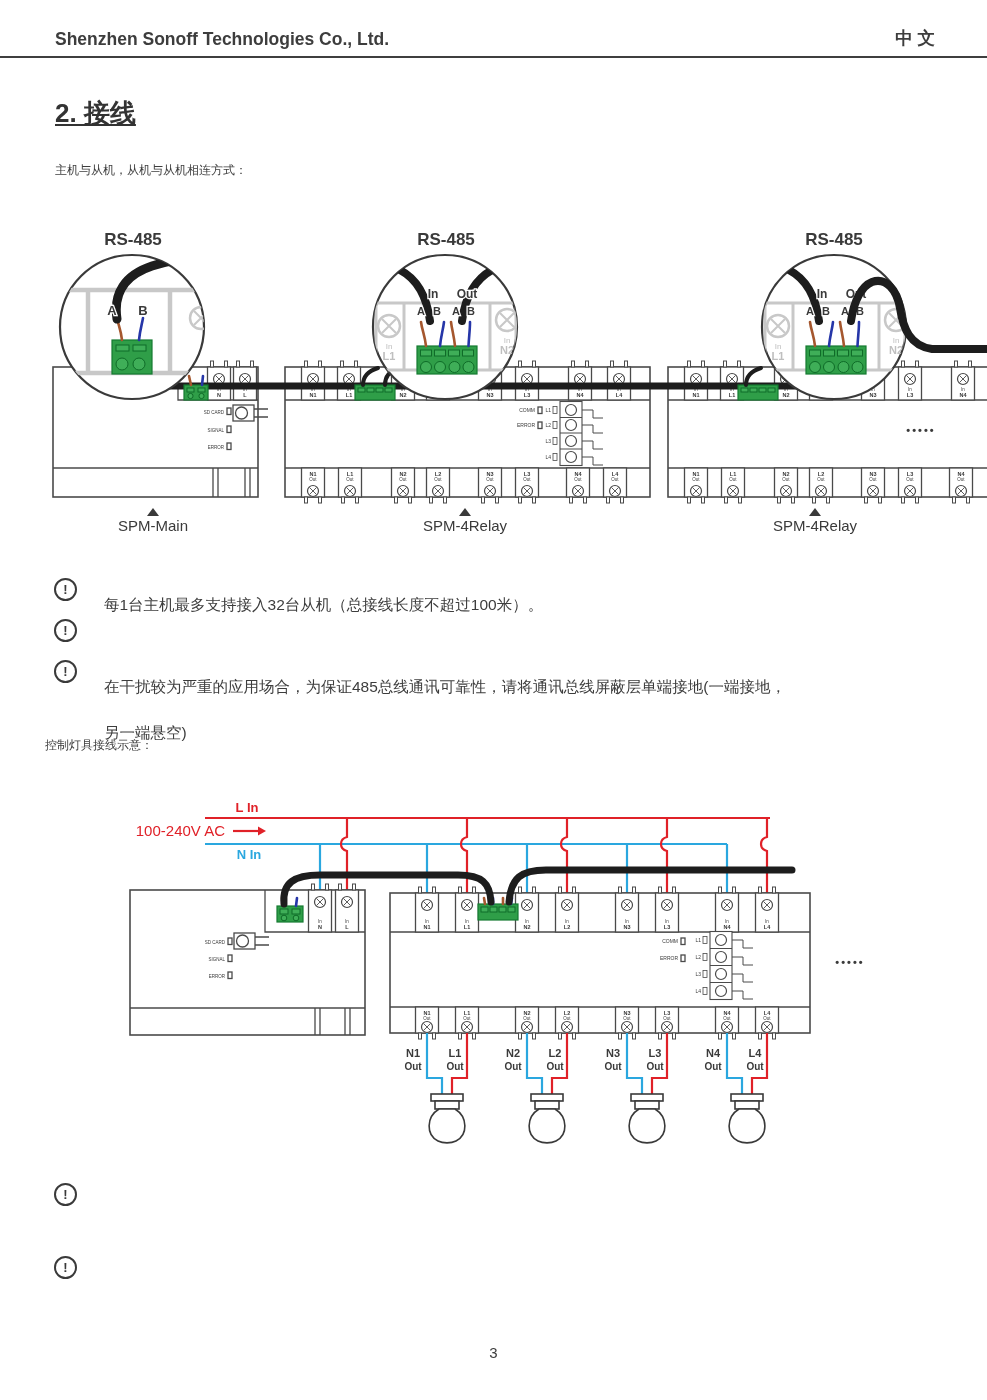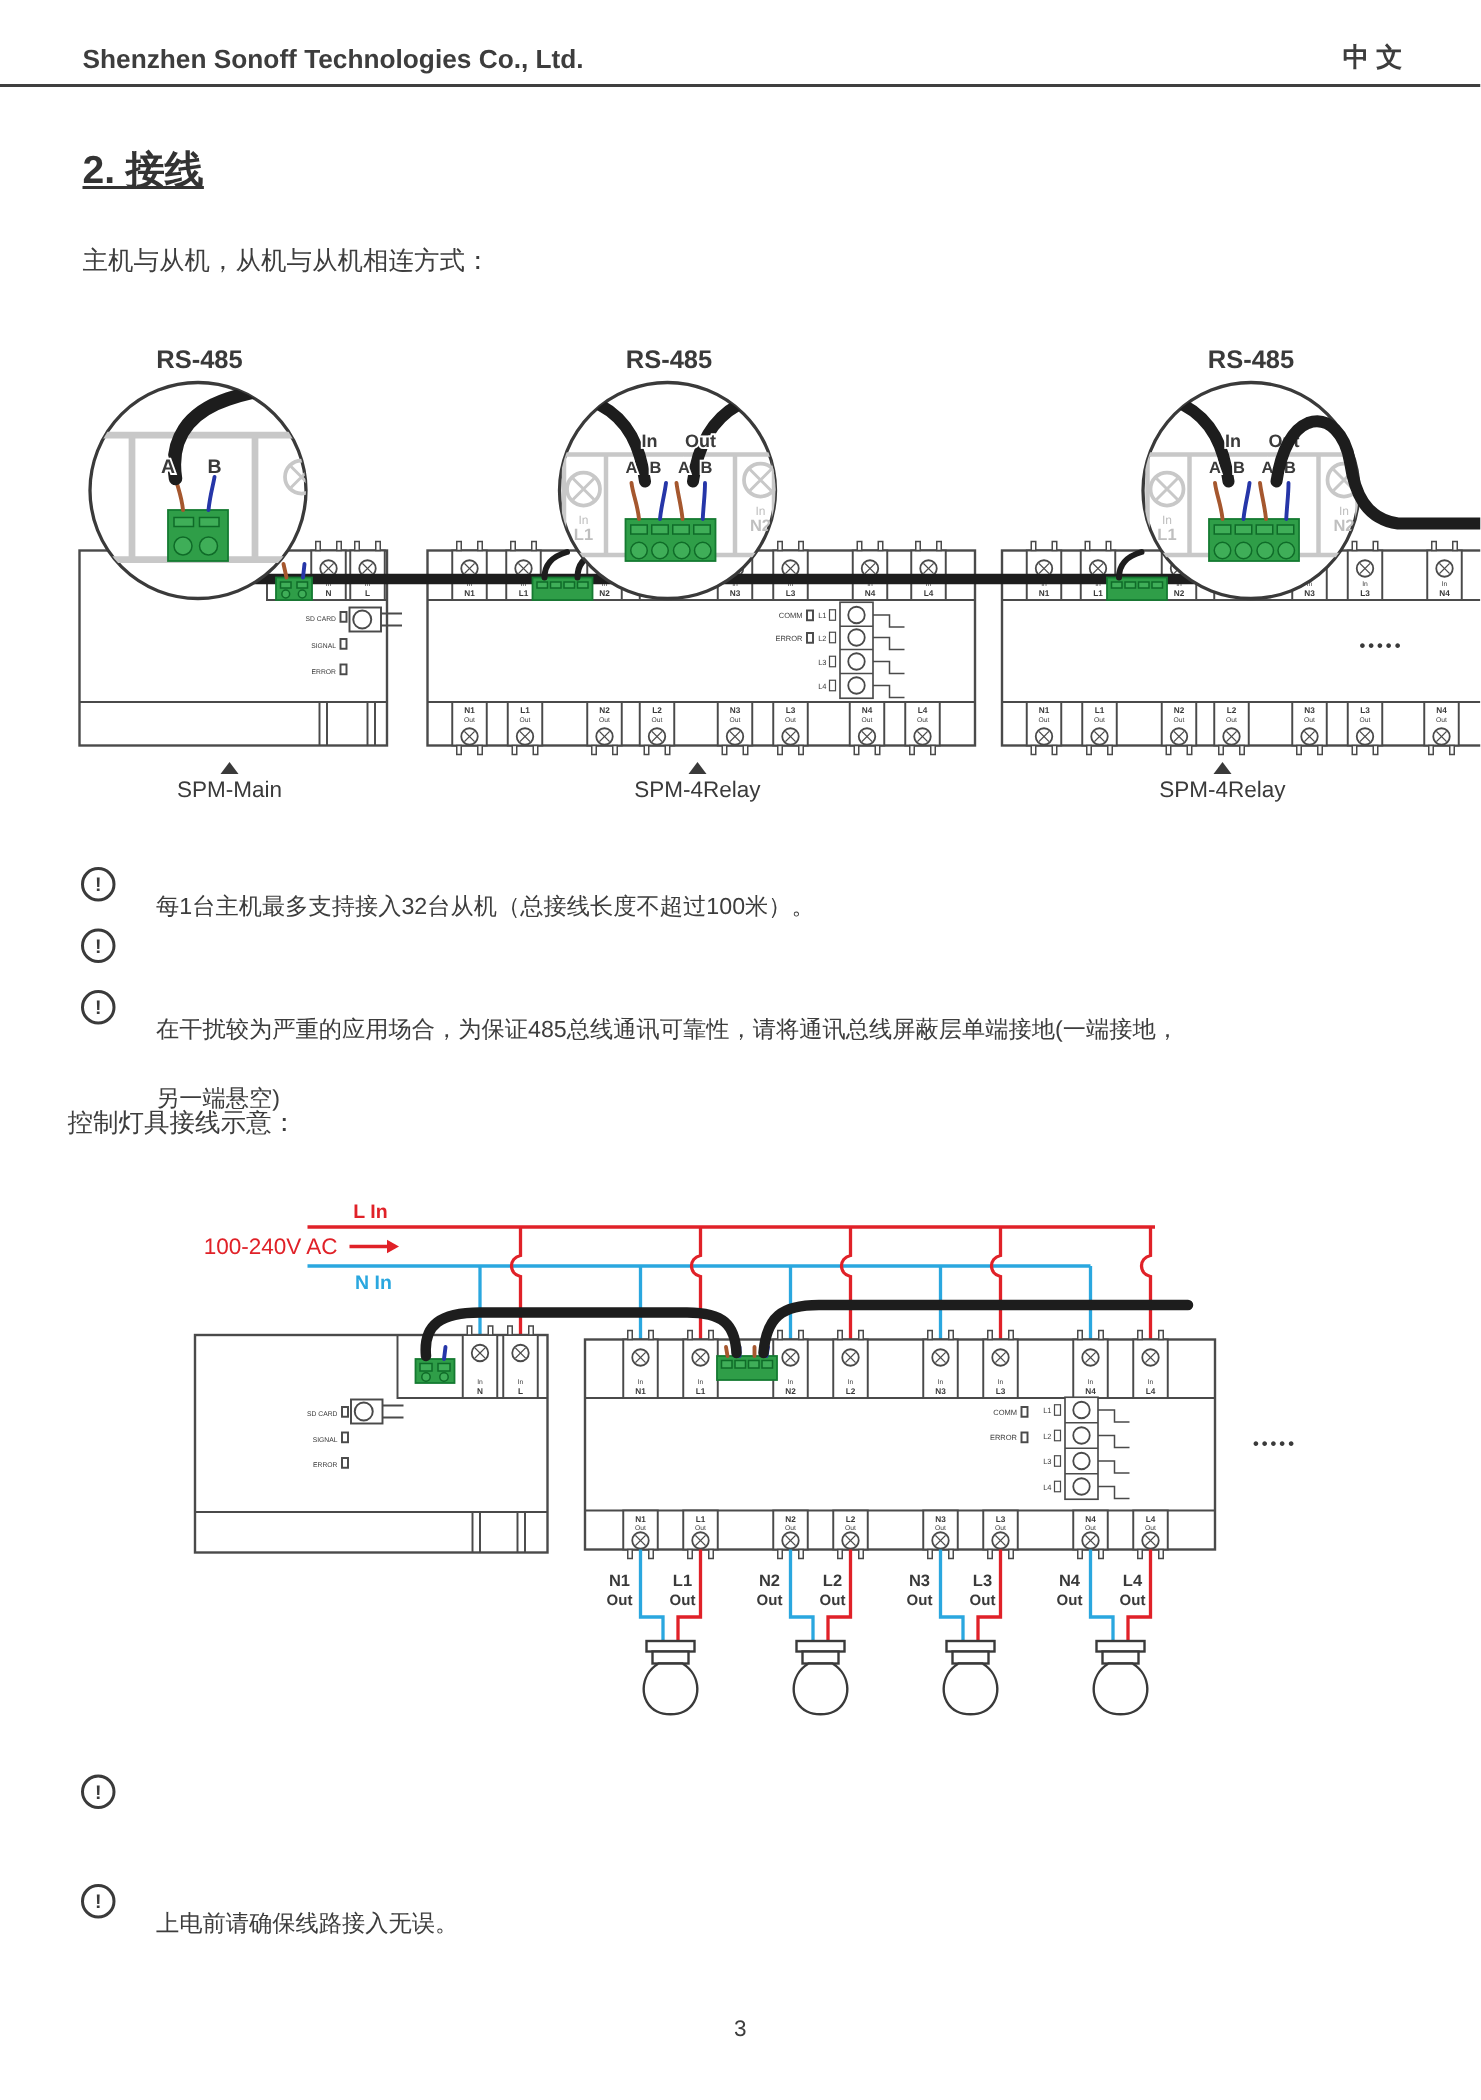--- a/index.html
+++ b/index.html
@@ -4,21 +4,21 @@
 <style>
   html,body{margin:0;padding:0;}
   body{width:987px;height:1400px;position:relative;background:#fff;
        font-family:"Liberation Sans",sans-serif;color:#3a3a3a;overflow:hidden;}
   .abs{position:absolute;}
   
   .hdr{position:absolute;top:26px;left:55px;right:52px;display:flex;
        justify-content:space-between;align-items:flex-end;font-weight:bold;font-size:17.5px;color:#3d3d3d;}
   .rule{position:absolute;top:56px;left:0;width:987px;border-top:2px solid #3f3f3f;}
   .sec{position:absolute;top:96px;left:55px;font-size:26px;font-weight:bold;color:#333;text-decoration:underline;}
-  .body-txt{font-size:17px;color:#3d3d3d;}
+  .body-txt{font-size:12px;color:#3d3d3d;}
   .note{position:absolute;left:54px;display:flex;gap:11px;width:900px;}
   .bang{flex:0 0 auto;width:19px;height:19px;border:2px solid #3a3a3a;border-radius:50%;
         display:flex;align-items:center;justify-content:center;font-weight:bold;font-size:13px;margin-top:4px;}
   .note .txt p{margin:16px;font-size:15.5px;line-height:30px;color:#3d3d3d;}
   .pagenum{position:absolute;top:1344px;left:0;width:987px;text-align:center;font-size:15px;color:#3d3d3d;}
   
   svg{position:absolute;left:0;overflow:hidden;}
   svg text{font-family:"Liberation Sans",sans-serif;fill:#3a3a3a;}
   .dev{fill:#fff;stroke:#4a4a4a;stroke-width:1.6;}
   .ln{fill:none;stroke:#4a4a4a;stroke-width:1.3;}
@@ -926,18 +926,15 @@
         <path d="M739,329 C726,337 726,355 738,361 C743,363.5 751,363.5 756,361 C768,355 768,337 755,329 Z" fill="#fff" stroke="#3a3a3a" stroke-width="1.6"></path>
       </g>
     </g>
 </svg>
 
 <div class="note" style="top:1179px;">
   <span class="bang">!</span>
 </div>
 <div class="note" style="top:1252px;">
   <span class="bang">!</span>
-  <div class="txt">
-      <p>上电前请确保线路接入无误。</p>
-    </div>
 </div>
 
 <div class="pagenum">3</div>
 
 </body></html>

